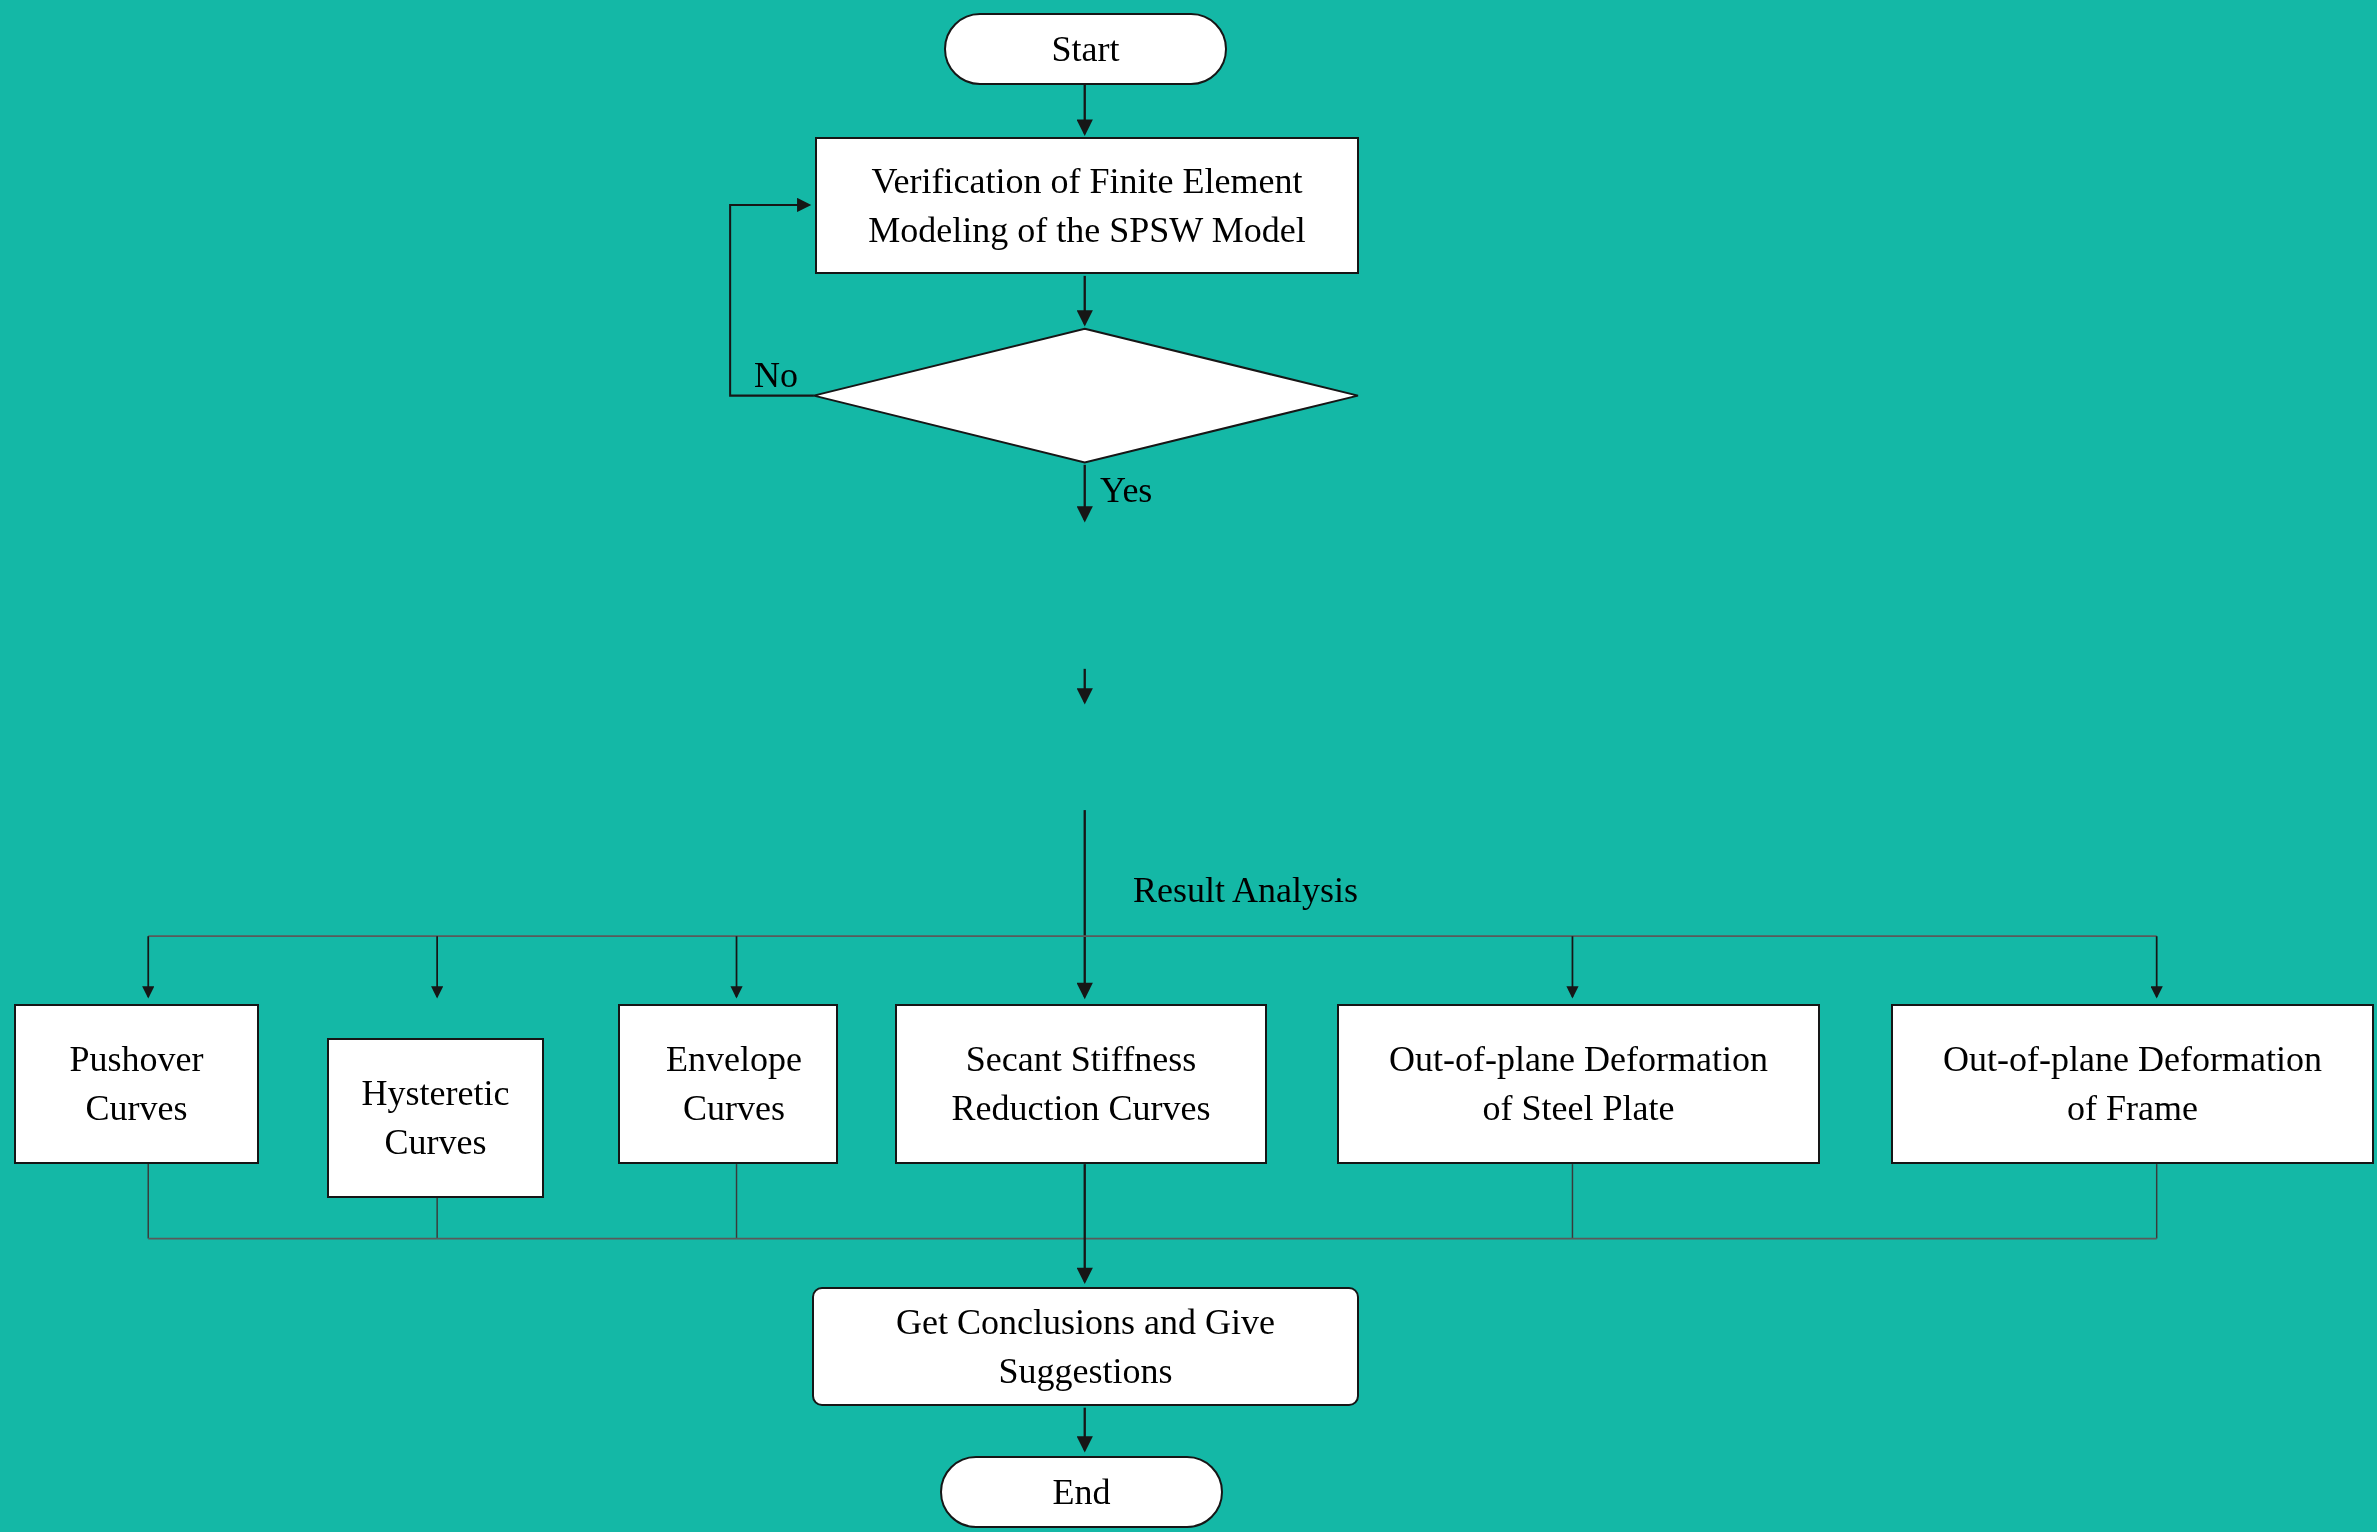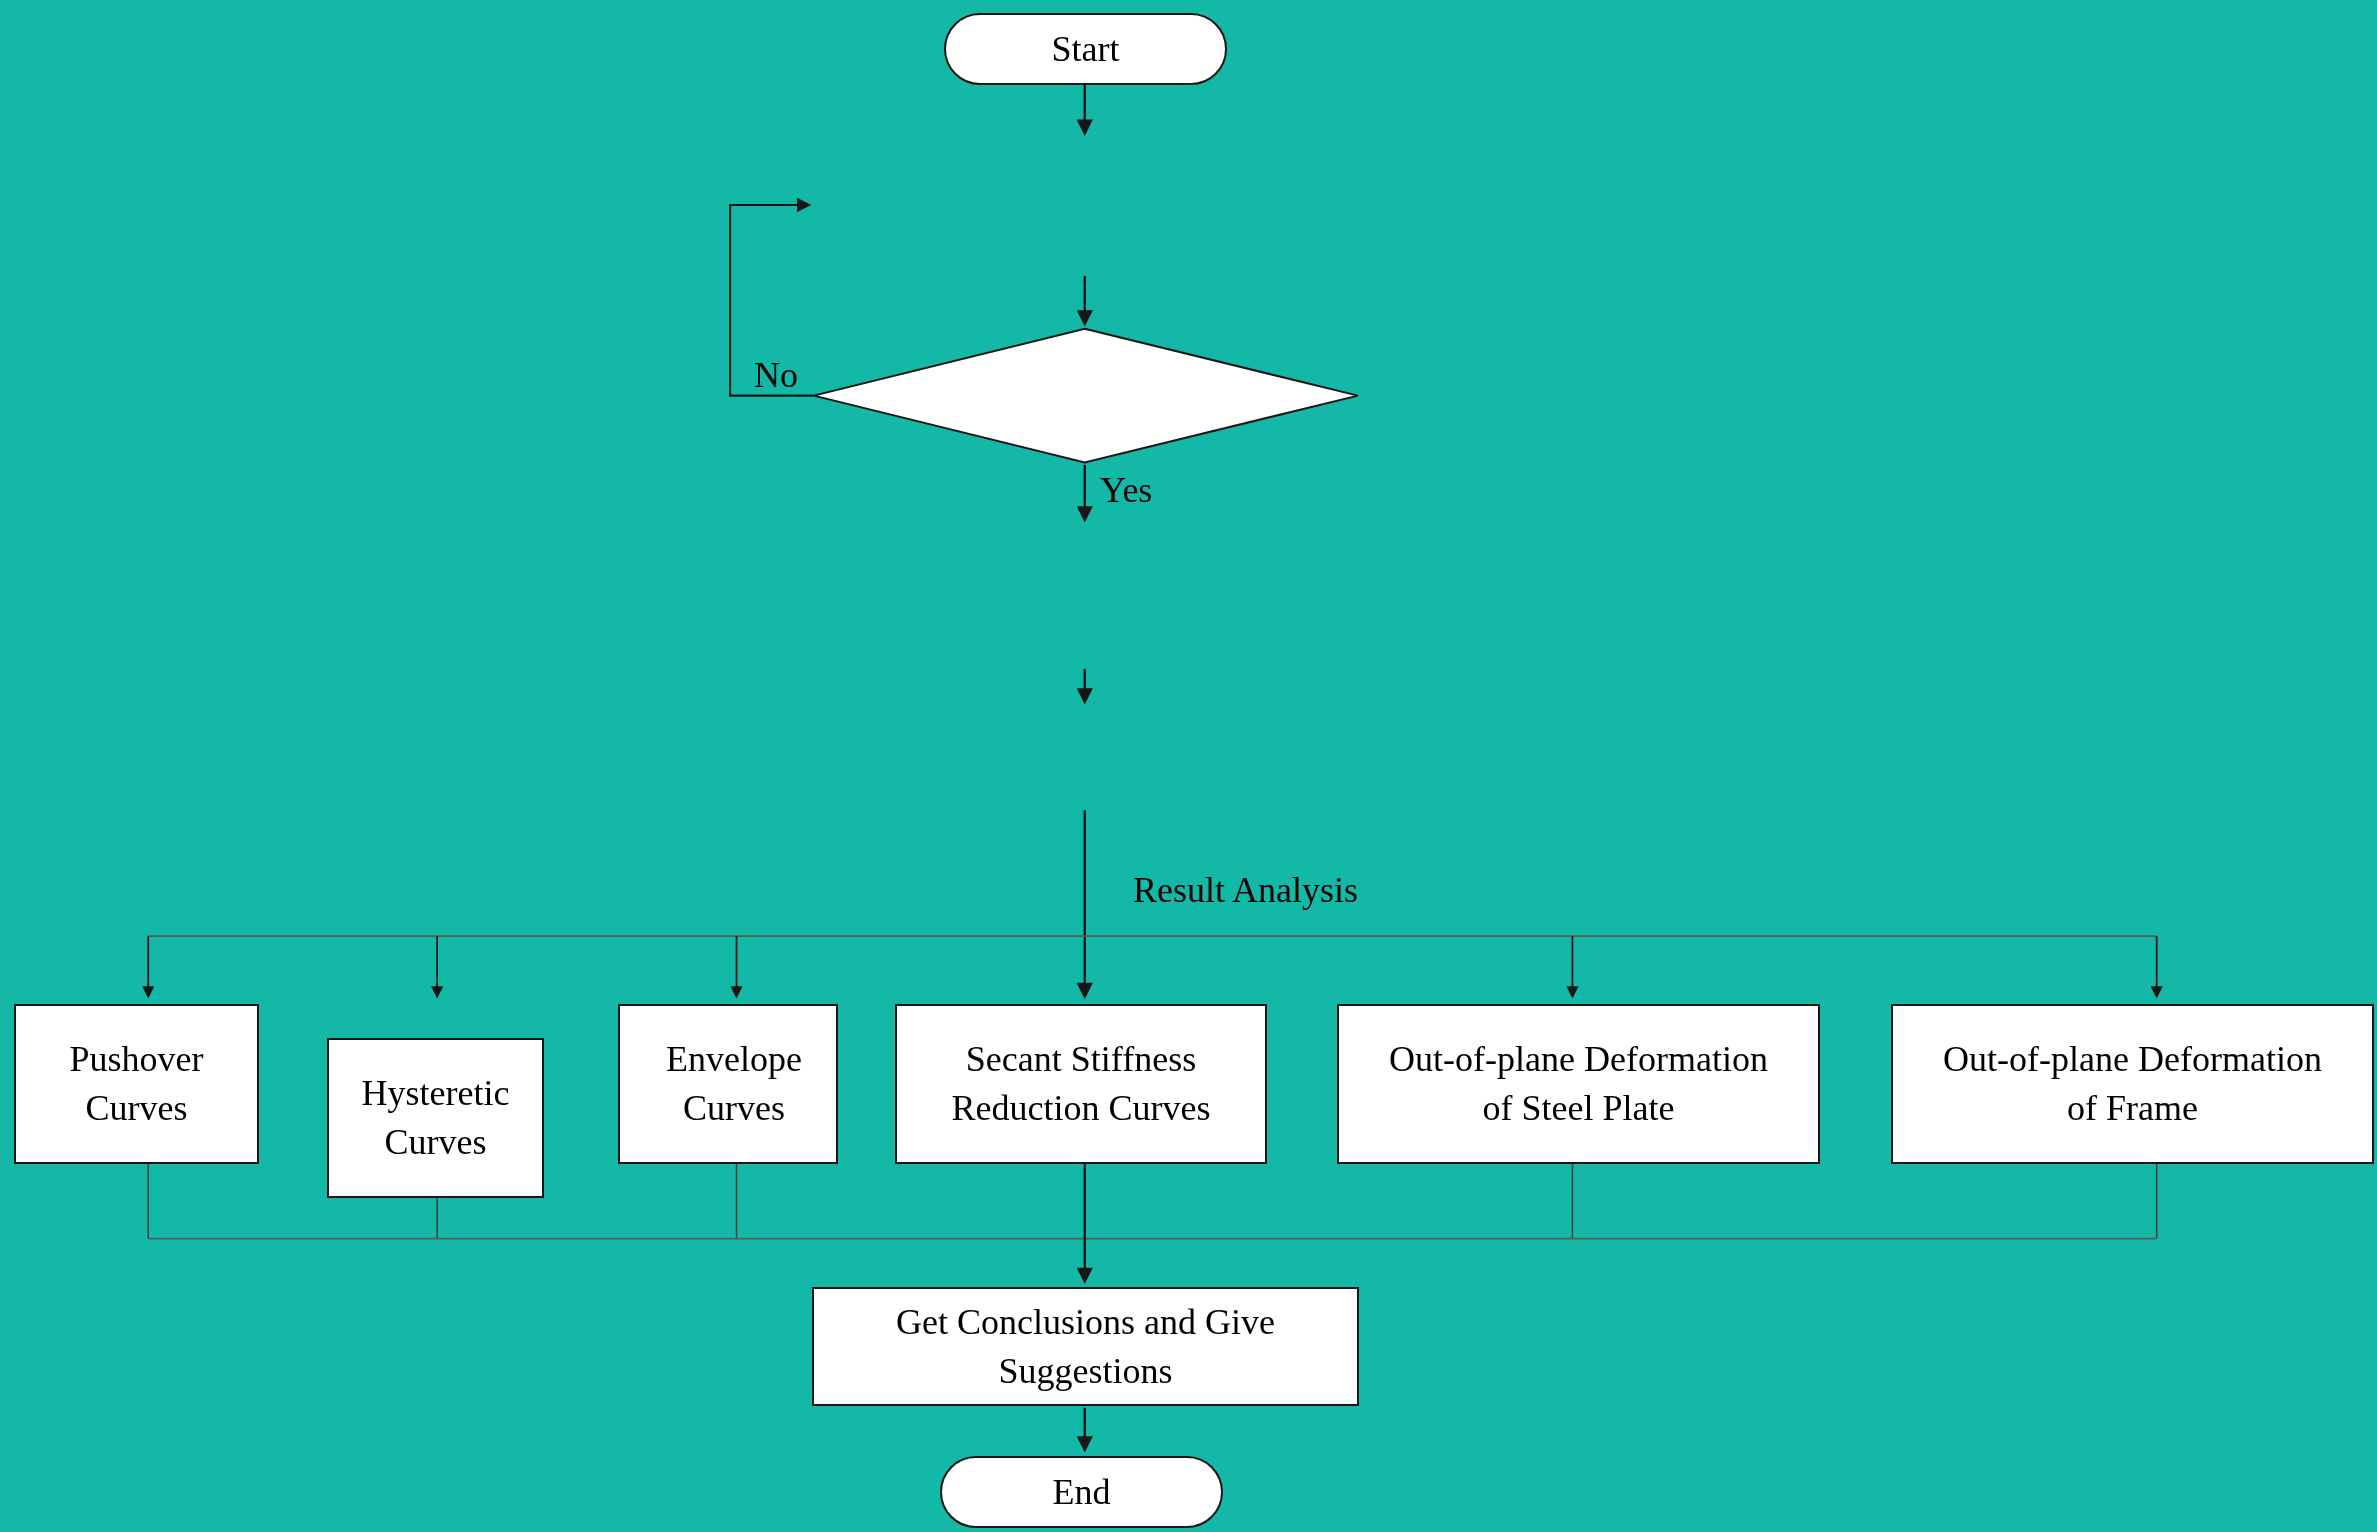--- a/index.html
+++ b/index.html
@@ -93,20 +93,22 @@
     <path d="M3710 2002 V2130" stroke="#3a3a3a" stroke-width="2.5" fill="none"></path>
 
     <path d="M255 2130 H3710" stroke="#5a5a5a" stroke-width="3" fill="none"></path>
 
     <path d="M1866 2002 V2204" stroke="#161616" stroke-width="4" fill="none" marker-end="url(#ah)"></path>
     <path d="M1866 2421 V2494" stroke="#161616" stroke-width="4" fill="none" marker-end="url(#ah)"></path>
   </svg>
 
   <div class="node terminal" style="left:944px; top:12.8px; width:283px; height:72px;">Start</div>
 
+  <div class="node" style="left:815px; top:137px; width:544px; height:137px;">Verification of Finite Element
+Modeling of the SPSW Model</div>
 
 
   <div class="label right" style="left:698px; top:350px; width:100px; height:50px;">No</div>
 
   <div class="label left" style="left:1100px; top:465px; width:151px; height:50px;">Yes</div>
 
 
 
   <div class="label center" style="left:1100px; top:865px; width:291px; height:51px;">Result Analysis</div>
 
@@ -121,19 +123,19 @@
 
   <div class="node" style="left:895px; top:1004px; width:372px; height:160px;">Secant Stiffness
 Reduction Curves</div>
 
   <div class="node" style="left:1337px; top:1004px; width:483px; height:160px;">Out-of-plane Deformation
 of Steel Plate</div>
 
   <div class="node" style="left:1891px; top:1004px; width:483px; height:160px;">Out-of-plane Deformation
 of Frame</div>
 
-  <div class="node" style="left:812px; top:1287px; width:547px; height:119px;">Get Conclusions and Give
+  <div class="node" style="left:812px; top:1287px; width:547px; height:119px;border-radius:10px;">Get Conclusions and Give
 Suggestions</div>
 
   <div class="node terminal" style="left:940px; top:1456px; width:283px; height:72px;">End</div>
 
 </div>
 
 
 </body></html>

